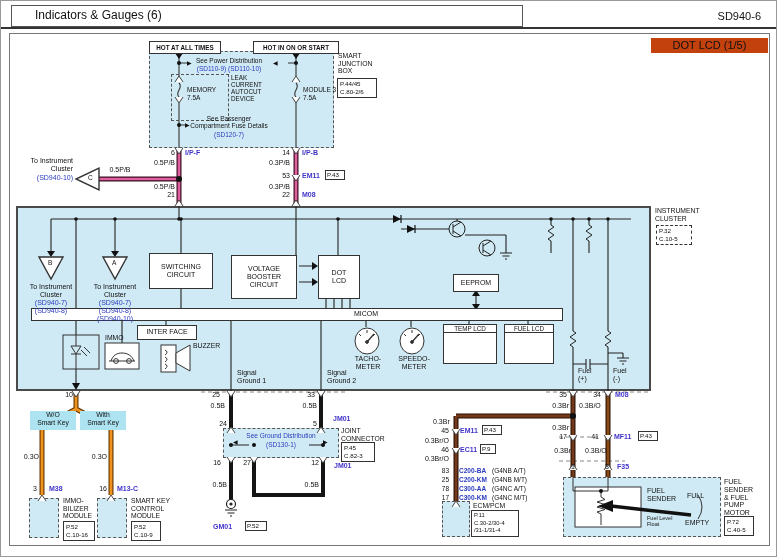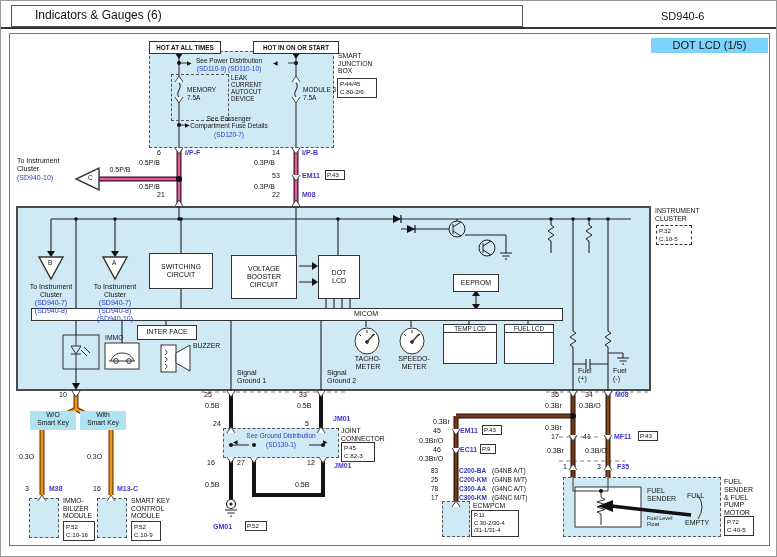--- a/index.html
+++ b/index.html
@@ -1,21 +1,21 @@
 <!DOCTYPE html>
 <html><head>
 <meta charset="utf-8">
 <style>
   html,body{margin:0;padding:0;background:#e8e8e8;}
   .page{position:relative;width:777px;height:557px;background:#fff;
         font-family:"Liberation Sans",sans-serif;color:#111;border:1px solid #999;
         overflow:hidden;box-sizing:border-box;}
   .t{position:absolute;font-size:7px;line-height:1.12;white-space:nowrap;z-index:3;}
   .pre{white-space:pre-line;}
-  .tr{}
+  .tr{text-align:right;}
   .ctr{text-align:center;}
   .purple{color:#4134c8;font-weight:bold;}
   .blue{color:#2b3bbf;}
   .panel{position:absolute;background:#cfeaf4;z-index:0;box-sizing:border-box;}
   .dsh{border:1.5px dashed #555;}
   .box{position:absolute;background:#fff;border:1px solid #333;display:flex;
        align-items:center;justify-content:center;text-align:center;font-size:7px;
        line-height:1.15;z-index:2;box-sizing:border-box;}
   .refbox{position:absolute;background:#fff;border:1px solid #333;font-size:6.2px;
        line-height:1.3;padding:1px 2px;text-align:left;z-index:3;box-sizing:border-box;}
@@ -30,21 +30,21 @@
 </head>
 <body>
 
 <div class="page">
 
   <div class="titlebox"></div>
   <div class="t" style="left:34px;top:8px;font-size:12px;">Indicators &amp; Gauges (6)</div>
   <div class="t tr" style="left:660px;top:9px;width:100px;font-size:11px;">SD940-6</div>
   <div style="position:absolute;left:0;top:26px;width:777px;height:2px;background:#333;z-index:2;"></div>
   <div class="frame" style="left:8px;top:32px;width:761px;height:513px;"></div>
-  <div class="t ctr" style="left:650px;top:37px;width:117px;height:14px;background:#7dd3fc;font-size:11px;padding-top:1px;">DOT LCD (1/5)</div>
+  <div class="t ctr" style="left:650px;top:37px;width:117px;height:14px;background:#c2410c;font-size:11px;padding-top:1px;">DOT LCD (1/5)</div>
 
   <div class="panel dsh" style="left:148px;top:50px;width:185px;height:97px;"></div>
   <div class="panel" style="left:15px;top:205px;width:635px;height:185px;border:2px solid #4a4a4a;"></div>
   <div class="panel dsh" style="left:222px;top:427px;width:116px;height:30px;"></div>
   <div class="panel dsh" style="left:28px;top:497px;width:30px;height:40px;"></div>
   <div class="panel dsh" style="left:96px;top:497px;width:30px;height:40px;"></div>
   <div class="panel dsh" style="left:441px;top:500px;width:28px;height:36px;"></div>
   <div class="panel dsh" style="left:562px;top:476px;width:158px;height:60px;"></div>
   <div class="hl" style="left:29px;top:410px;width:46px;height:19px;">W/O
 Smart Key</div>

